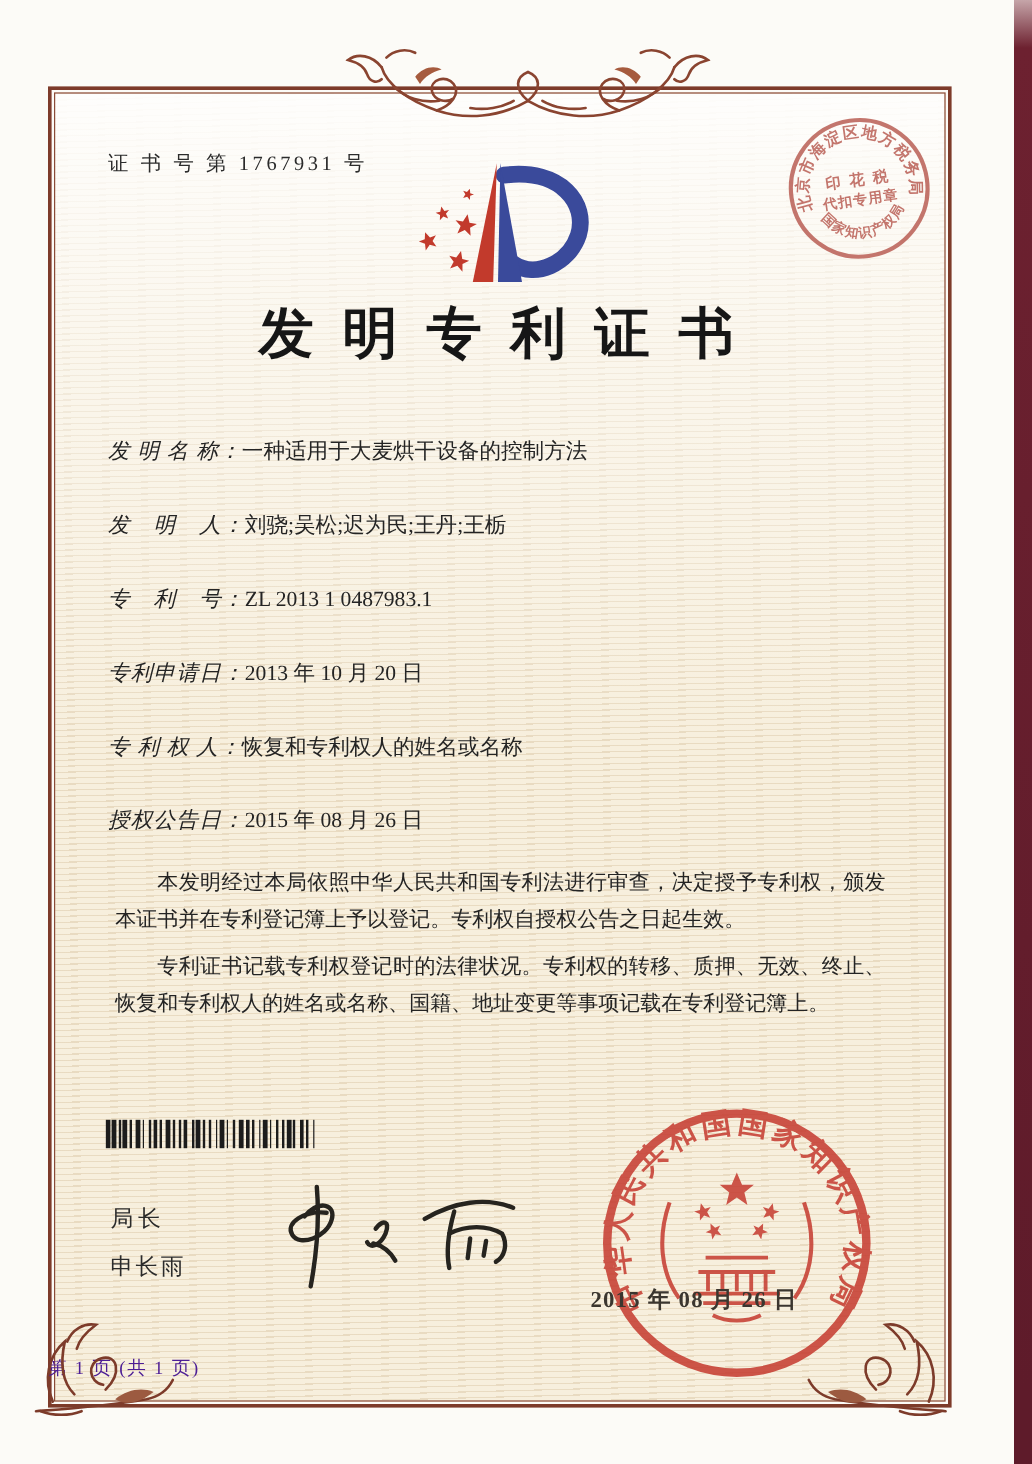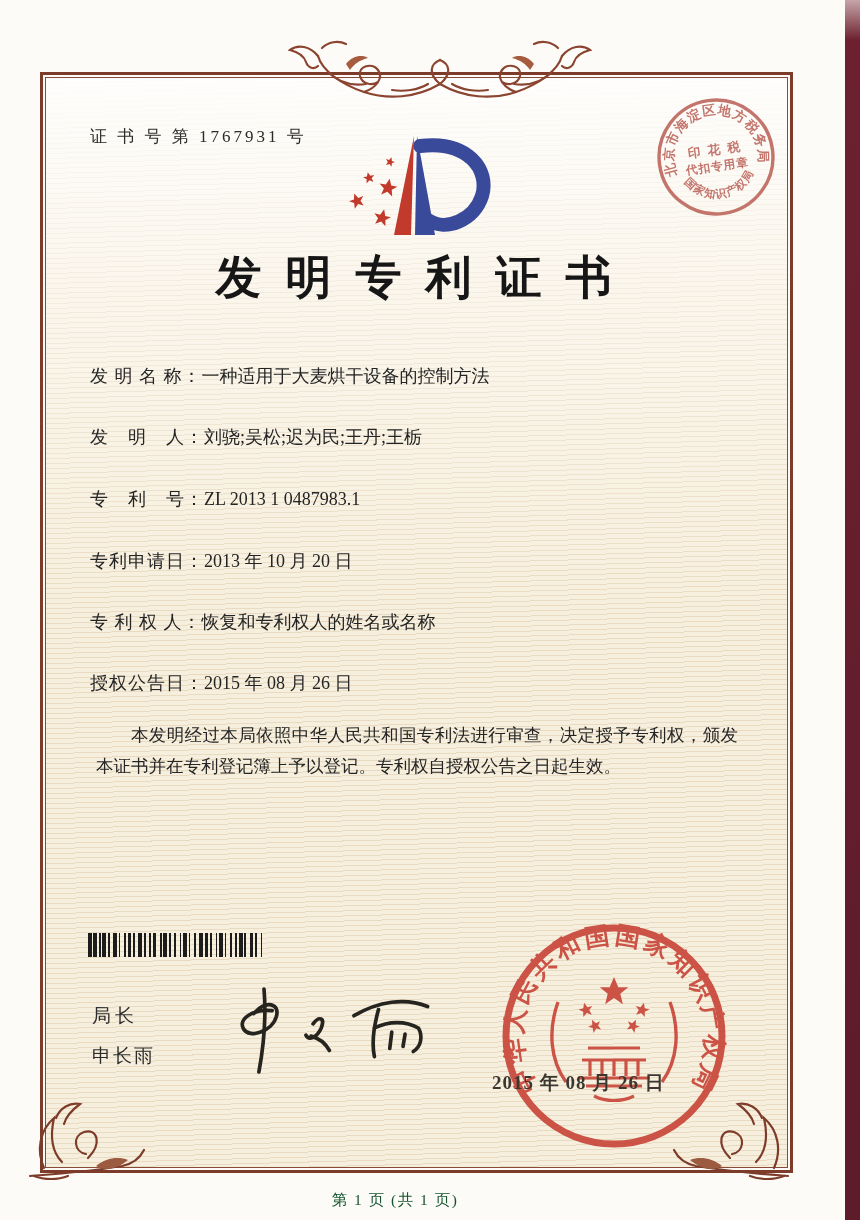--- a/index.html
+++ b/index.html
@@ -16,35 +16,35 @@
   .frame-inner{position:absolute;left:2px;top:2px;right:2px;bottom:2px;
     border:1px solid #8a4a38;
     background:
       linear-gradient(180deg,rgba(255,255,255,.92) 0%,rgba(255,255,255,.45) 20%,rgba(255,255,255,0) 50%),
       repeating-linear-gradient(178.5deg,rgba(190,158,110,.25) 0px,rgba(190,158,110,.25) 1px,rgba(0,0,0,0) 1px,rgba(0,0,0,0) 5px),
       #f7efdd;}
   .cert-no{position:absolute;left:90px;top:125px;font-size:17px;letter-spacing:3px;color:#2b2b2b;}
   .title{position:absolute;left:40px;top:247px;width:747px;text-align:center;
     font-size:46px;font-weight:bold;letter-spacing:24px;text-indent:24px;color:#161616;}
   .field{position:absolute;left:90px;font-size:18px;color:#242424;white-space:nowrap;}
-  .field .lbl{letter-spacing:1px;}
+  .field .lbl{letter-spacing:1px;font-style:italic;}
   .paras{position:absolute;left:88px;top:712px;width:658px;font-size:17.5px;
     line-height:31px;text-align:justify;color:#242424;}
   .paras p{margin:8px;text-indent:2em;}
   .barcode{position:absolute;left:88px;top:933px;width:222px;height:24px;
     display:flex;overflow:hidden;align-items:stretch;}
   .barcode .b{height:100%;}
   .sig-role{position:absolute;left:92px;top:1003px;font-size:19px;letter-spacing:4px;color:#2b2b2b;}
   .sig-name{position:absolute;left:92px;top:1043px;font-size:19px;letter-spacing:2px;color:#2b2b2b;}
   .signature-svg{position:absolute;left:225px;top:983px;}
   .seal-svg{position:absolute;left:496px;top:918px;}
   .seal-date{position:absolute;left:492px;top:1070px;width:200px;font-size:19px;
     font-weight:bold;letter-spacing:1px;color:#3b362f;z-index:6;}
-  .footer{position:absolute;left:40px;top:1190px;width:710px;text-align:center;
-    font-size:15.5px;letter-spacing:1.5px;color:#14532d;}
+  .footer{position:absolute;left:40px;top:1130px;width:710px;text-align:left;
+    font-size:15.5px;letter-spacing:1.5px;color:#4c1d95;}
   .logo-svg{position:absolute;left:338px;top:120px;}
   .stamp-svg{position:absolute;left:655px;top:96px;z-index:5;}
   .orn-top{position:absolute;left:288px;top:26px;z-index:3;}
   .orn-bl{position:absolute;left:26px;top:1088px;z-index:3;}
   .orn-br{position:absolute;left:672px;top:1088px;z-index:3;transform:scaleX(-1);}
   svg text{font-family:"Liberation Serif","DejaVu Serif",serif;}
 </style>
 </head>
 <body>
 
@@ -141,20 +141,21 @@
 </div>
 <div class="field" style="top:610px">
   <span class="lbl">专 利 权 人：</span><span>恢复和专利权人的姓名或名称</span>
 </div>
 <div class="field" style="top:671px">
   <span class="lbl">授权公告日：</span><span>2015 年 08 月 26 日</span>
 </div>
 
 <div class="paras">
   <p>本发明经过本局依照中华人民共和国专利法进行审查，决定授予专利权，颁发本证书并在专利登记簿上予以登记。专利权自授权公告之日起生效。</p>
+  <p>专利证书记载专利权登记时的法律状况。专利权的转移、质押、无效、终止、恢复和专利权人的姓名或名称、国籍、地址变更等事项记载在专利登记簿上。</p>
 </div>
 
 <div class="barcode" id="barcode">
     <div class="b" style="width: 3.6px; background: rgb(28, 28, 28);"></div>
     <div class="b" style="width: 1.8px; background: transparent;"></div>
     <div class="b" style="width: 3.6px; background: rgb(28, 28, 28);"></div>
     <div class="b" style="width: 1.8px; background: transparent;"></div>
     <div class="b" style="width: 1.8px; background: rgb(28, 28, 28);"></div>
     <div class="b" style="width: 1.8px; background: transparent;"></div>
     <div class="b" style="width: 3.6px; background: rgb(28, 28, 28);"></div>

